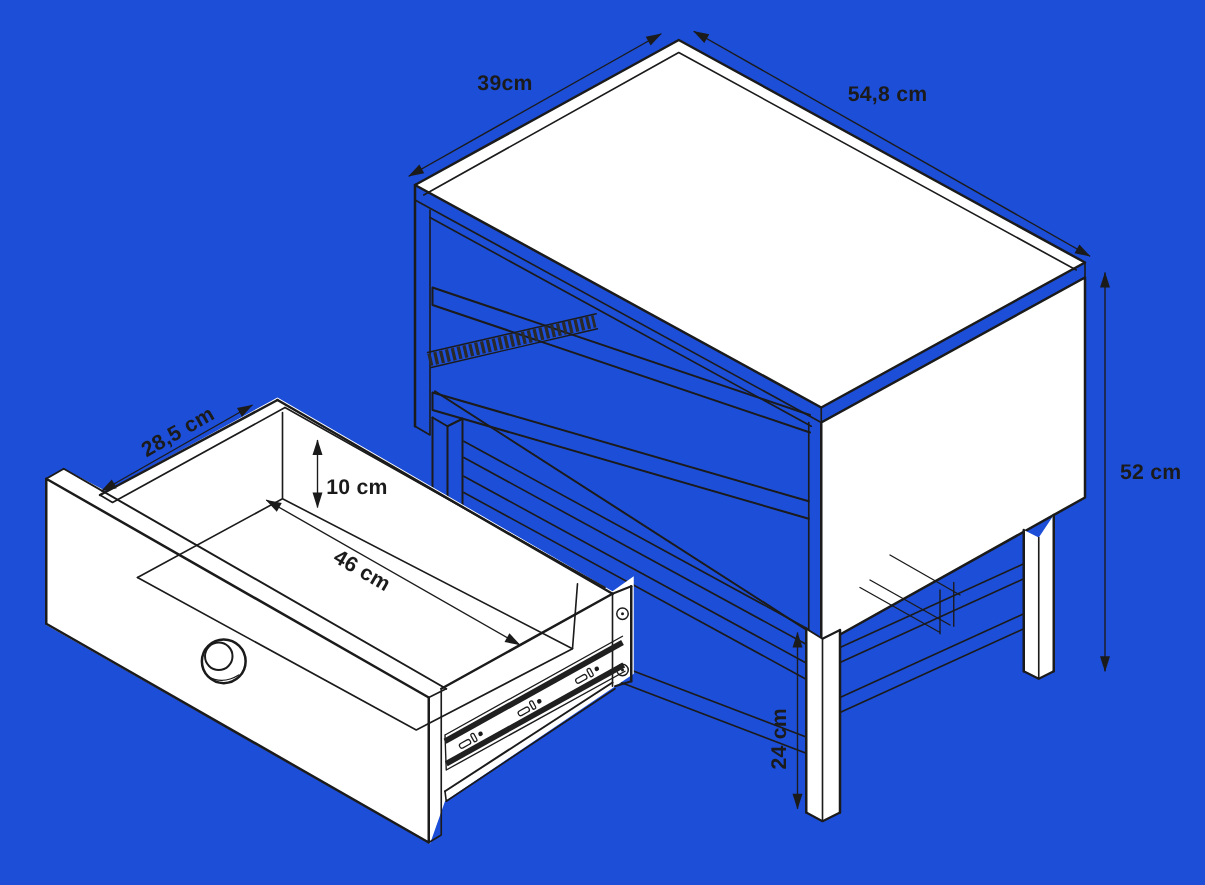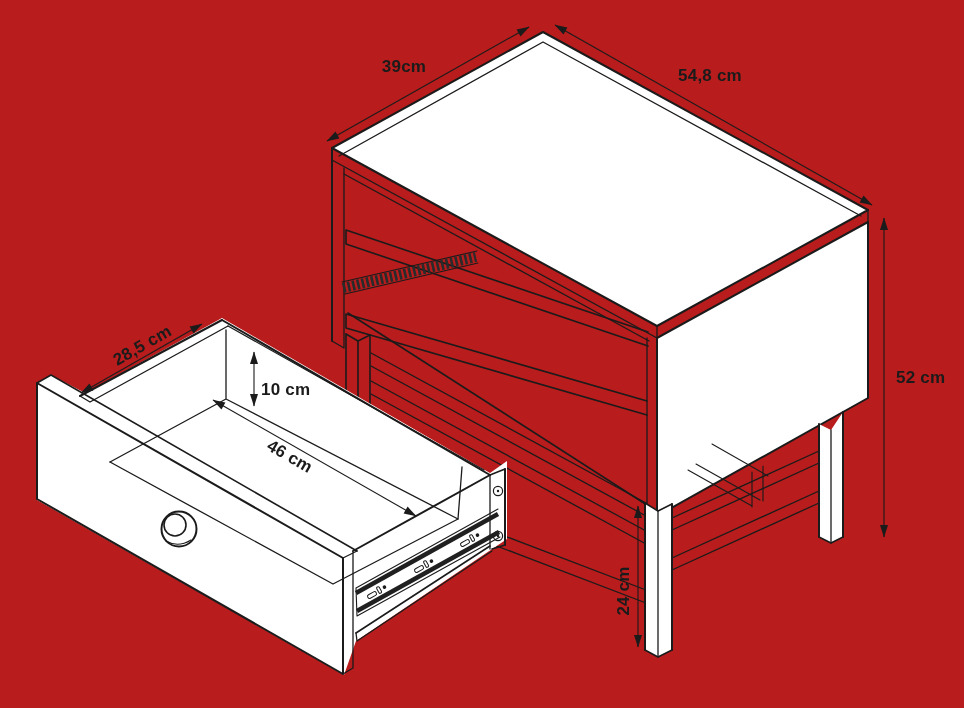--- a/index.html
+++ b/index.html
@@ -1,17 +1,17 @@
 <!DOCTYPE html>
 <html><head>
 <meta charset="utf-8">
 <title></title>
 <style>
   html,body{margin:0;padding:0;background:#ffffff;}
-  .stage{position:relative;width:964px;height:708px;background:#b91c1c;overflow:hidden;
+  .stage{position:relative;width:964px;height:708px;background:#1d4ed8;overflow:hidden;
          font-family:"Liberation Sans", sans-serif;text-align:right;}
   svg{display:block}
   .dim-label{font-family:"Liberation Sans", sans-serif;font-size:17px;font-weight:bold;
              fill:#1b1b1b;letter-spacing:.2px;}
   .edge{fill:none;stroke:#1b1b1b;stroke-width:2;stroke-linejoin:round;stroke-linecap:round;}
   .edge-thin{fill:none;stroke:#1b1b1b;stroke-width:1.3;stroke-linejoin:round;stroke-linecap:round;}
   .edge-mid{fill:none;stroke:#1b1b1b;stroke-width:1.6;stroke-linejoin:round;stroke-linecap:round;}
   .hairline{fill:none;stroke:#1b1b1b;stroke-width:1.1;stroke-linecap:round;}
   .dimline{fill:none;stroke:#1b1b1b;stroke-width:1.1;}
   .whitefill{fill:#ffffff;}

